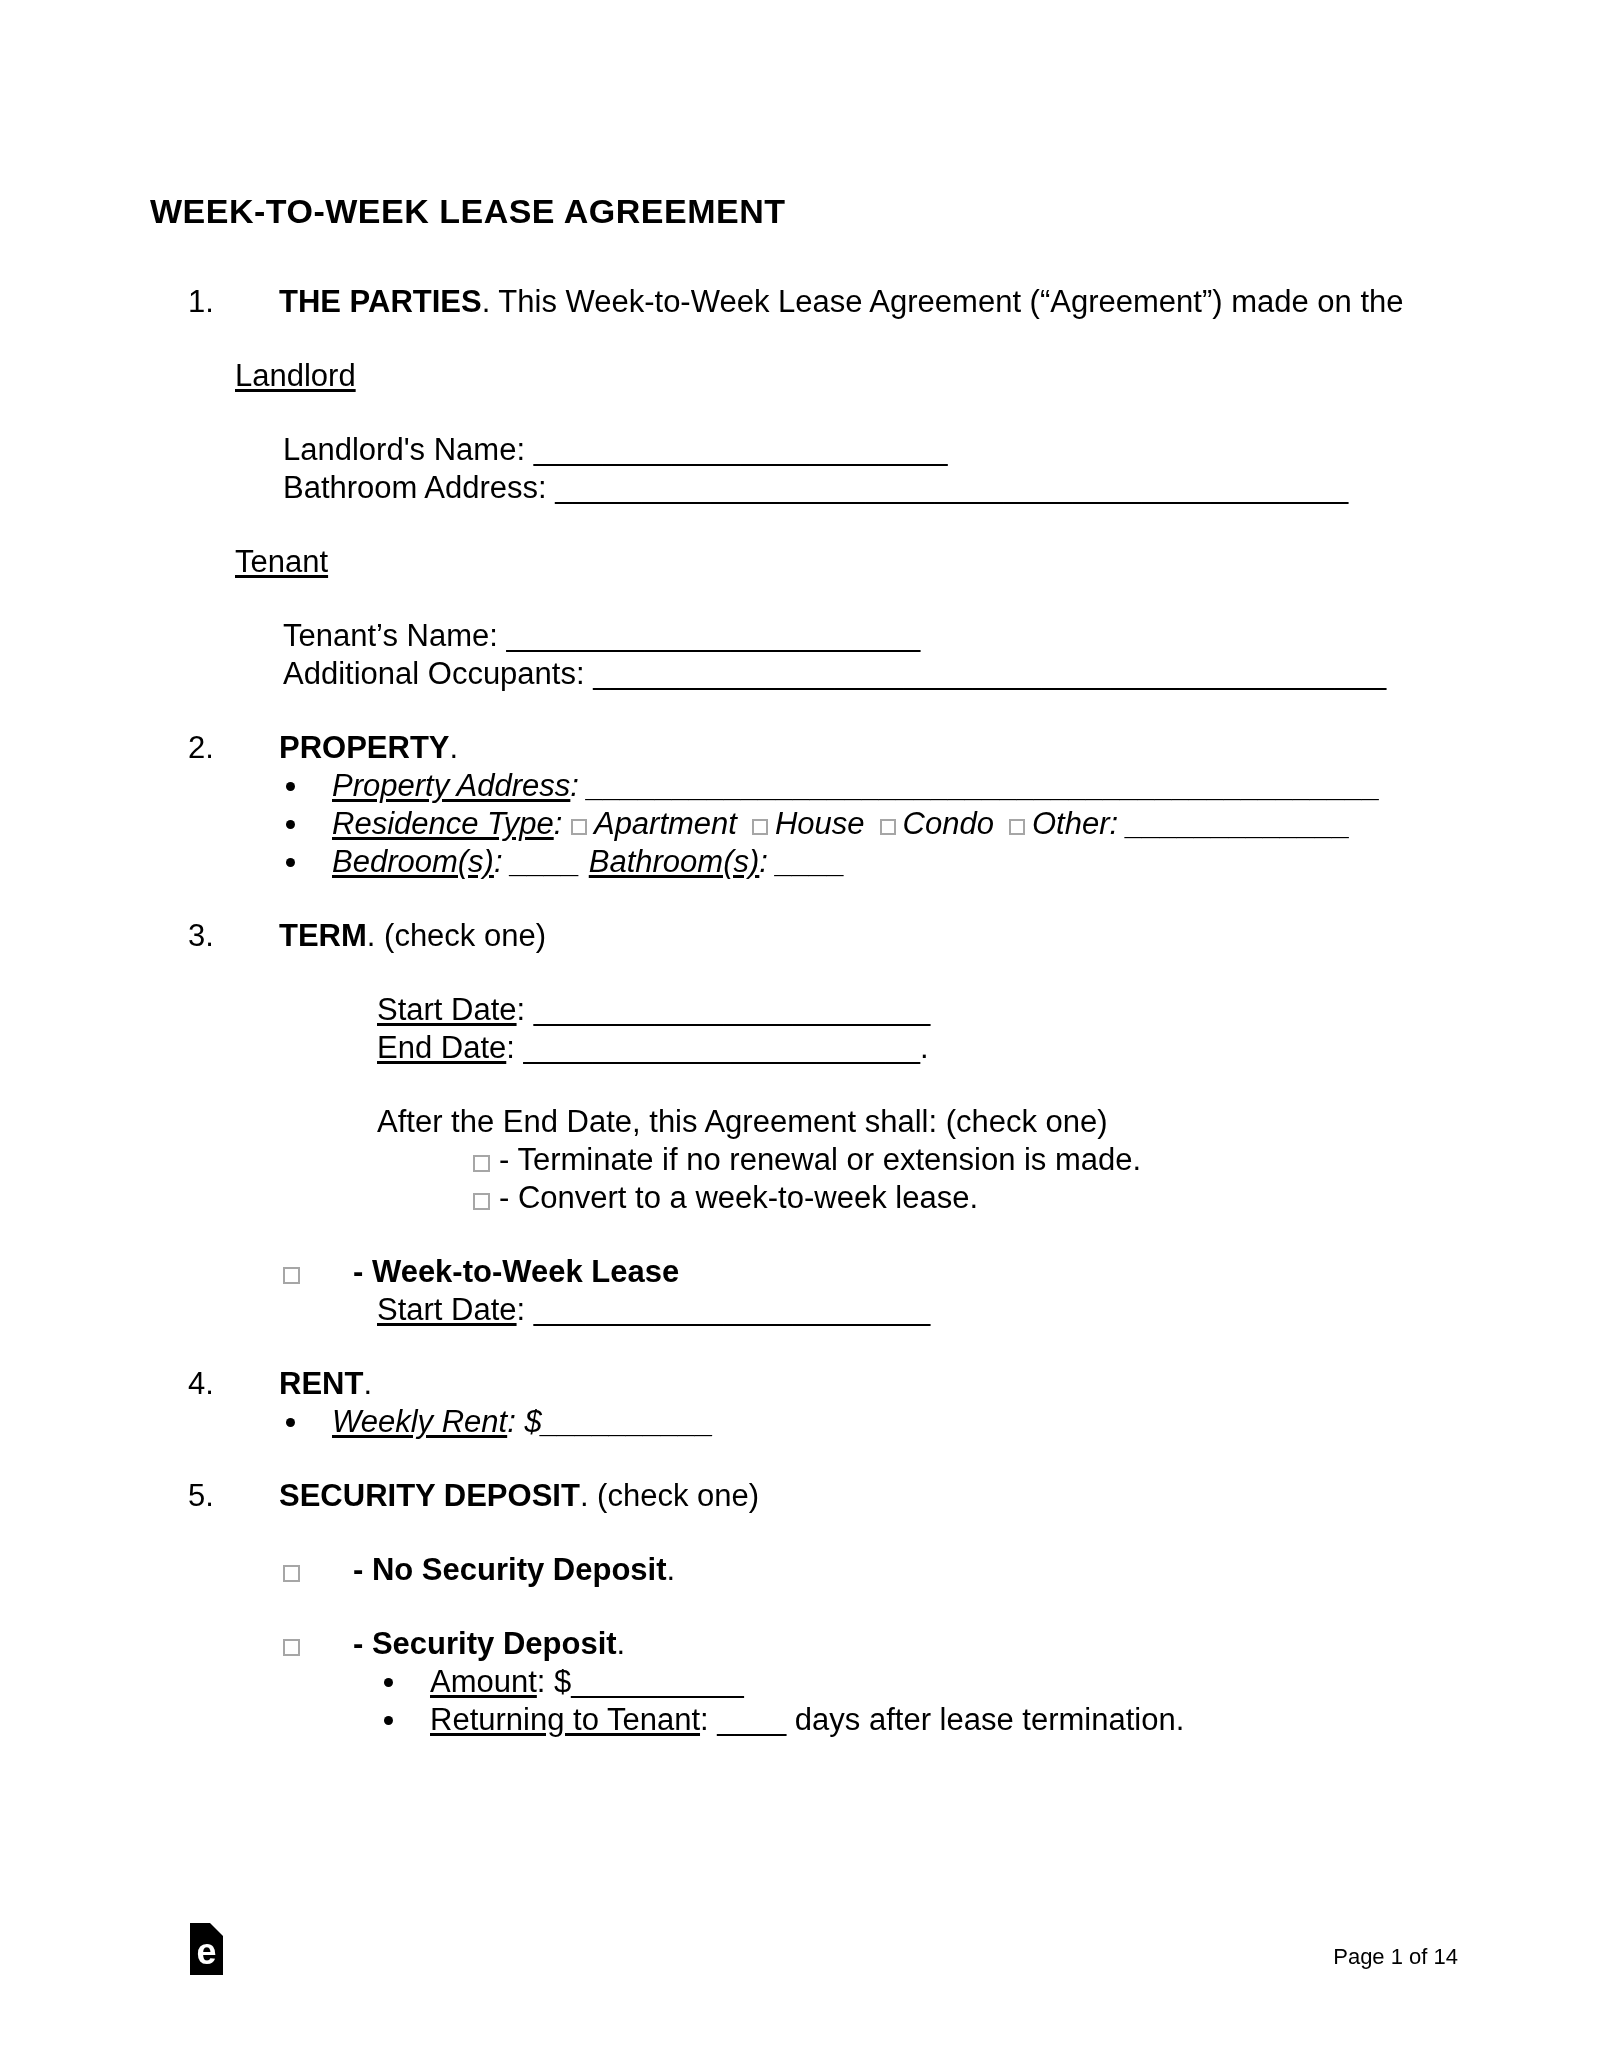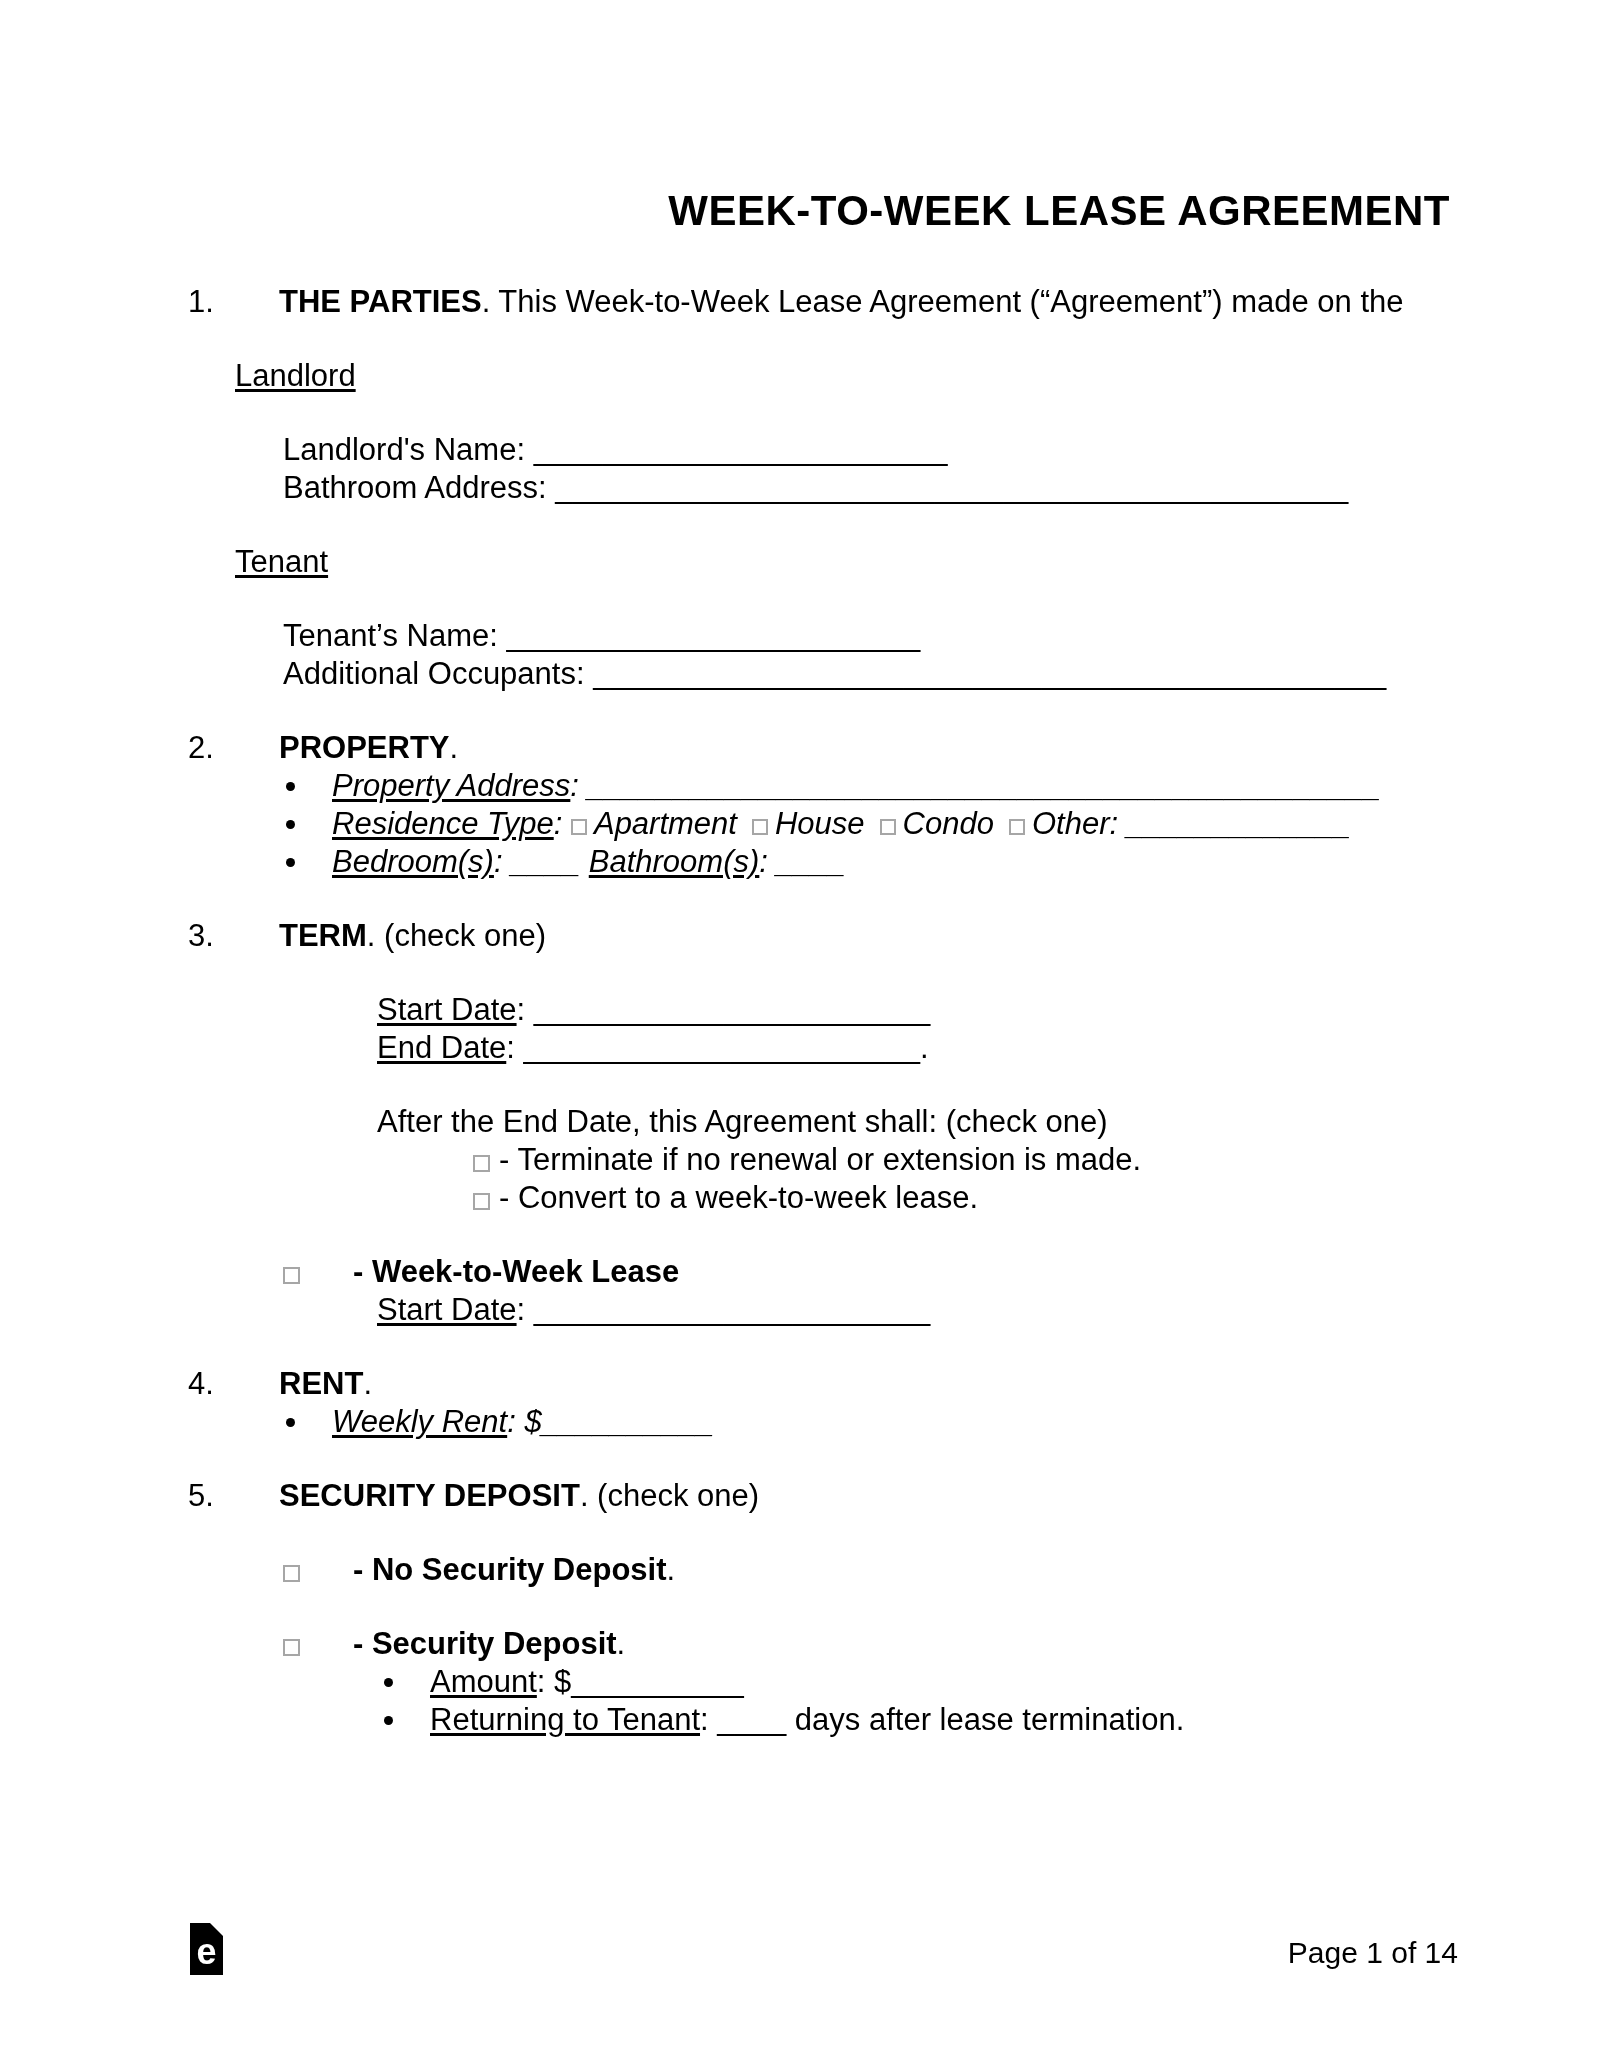--- a/index.html
+++ b/index.html
@@ -7,21 +7,21 @@
     width: 1600px; height: 2070px;
     font-family: "Liberation Sans", sans-serif;
     font-size: 31px; color: #000;
   }
   .page {
     position: relative; width: 1600px; height: 2070px;
     background: #fff; overflow: hidden;
     padding-top: 186px; box-sizing: border-box;
   }
   .title {
-    text-align: right; font-weight: bold; font-size: 42px;
+    text-align: left; font-weight: bold; font-size: 34px;
     line-height: 50px; margin: 0 150px 47px 150px;
     letter-spacing: 0.5px;
   }
   .ln { position: relative; height: 38px; line-height: 38px; white-space: nowrap; }
   .sp { height: 36px; }
   .i1 { padding-left: 235px; }
   .i2 { padding-left: 283px; }
   .i3 { padding-left: 377px; }
   .i4 { padding-left: 473px; }
   .b1 { padding-left: 332px; font-style: italic; }
@@ -42,21 +42,21 @@
   .blank { letter-spacing: 0; }
   .logo { position: absolute; left: 190px; bottom: 95px; width: 33px; height: 52px; background: #000; }
   .fold {
     position: absolute; top: 0; right: 0; width: 0; height: 0;
     border-top: 13px solid #fff; border-left: 13px solid transparent;
   }
   .logo-e {
     position: absolute; left: 0; top: 6px; width: 33px; height: 46px;
     color: #fff; font-weight: bold; font-size: 36px; line-height: 46px; text-align: center;
   }
-  .pagenum { position: absolute; right: 142px; bottom: 100px; font-size: 30px; }
+  .pagenum { position: absolute; right: 142px; bottom: 100px; font-size: 22px; }
 </style>
 </head>
 <body>
 
 <div class="page">
 
   <div class="title">WEEK-TO-WEEK LEASE AGREEMENT</div>
 
   <div class="ln i1">
     <span class="num">1.</span><b>THE PARTIES</b><span>. This Week-to-Week Lease Agreement (“Agreement”) made on the</span>

